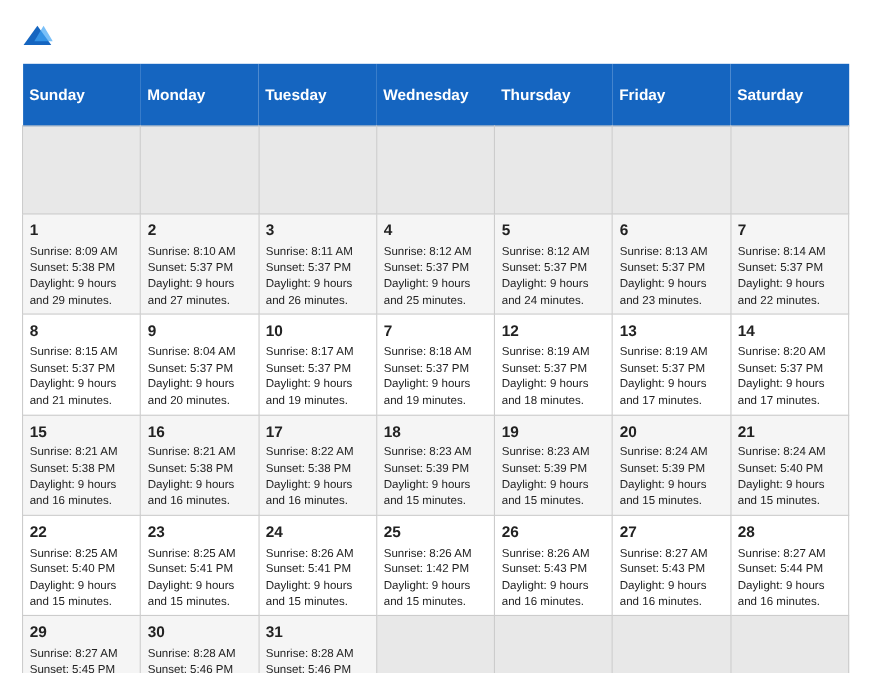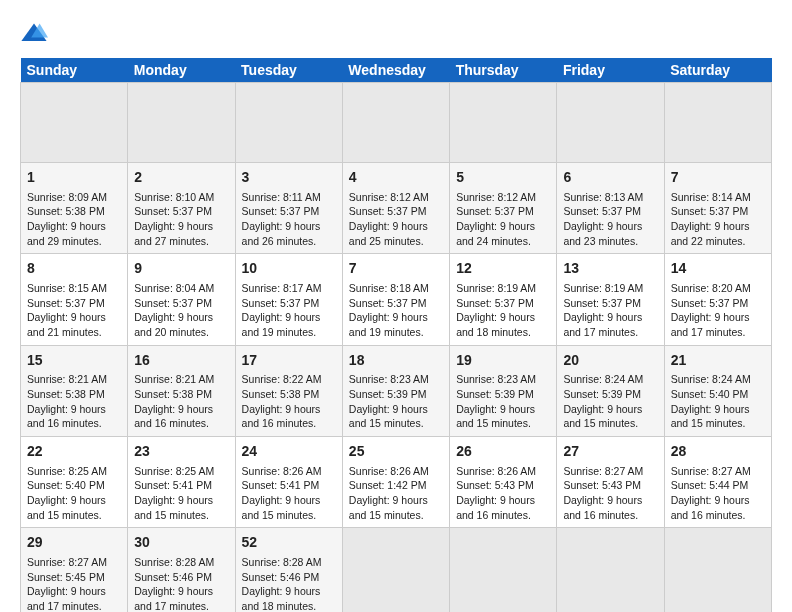--- a/index.html
+++ b/index.html
@@ -46,21 +46,21 @@
     }
     table {
       width: 100%;
       border-collapse: collapse;
       table-layout: fixed;
     }
     th {
       background-color: #1565c0;
       color: #fff;
       text-align: left;
-      padding: 4px 6px;
+      padding: 20px 6px;
       font-size: 14px;
       font-weight: bold;
     }
     td {
       border: 1px solid #ccc;
       vertical-align: top;
       padding: 5px 6px;
       font-size: 10.5px;
       color: #222;
       line-height: 1.4;
@@ -249,21 +249,21 @@
       <tr>
         <td>
           <span class="day-num">29</span>
           <div><span>Sunrise: 8:27 AM</span><br><span>Sunset: 5:45 PM</span><br><span>Daylight: 9 hours and 17 minutes.</span></div>
         </td>
         <td>
           <span class="day-num">30</span>
           <div><span>Sunrise: 8:28 AM</span><br><span>Sunset: 5:46 PM</span><br><span>Daylight: 9 hours and 17 minutes.</span></div>
         </td>
         <td>
-          <span class="day-num">52</span>
+          <span class="day-num">31</span>
           <div><span>Sunrise: 8:28 AM</span><br><span>Sunset: 5:46 PM</span><br><span>Daylight: 9 hours and 18 minutes.</span></div>
         </td>
         <td class="empty-cell"></td>
         <td class="empty-cell"></td>
         <td class="empty-cell"></td>
         <td class="empty-cell"></td>
       </tr>
     </tbody>
 </table>
 

